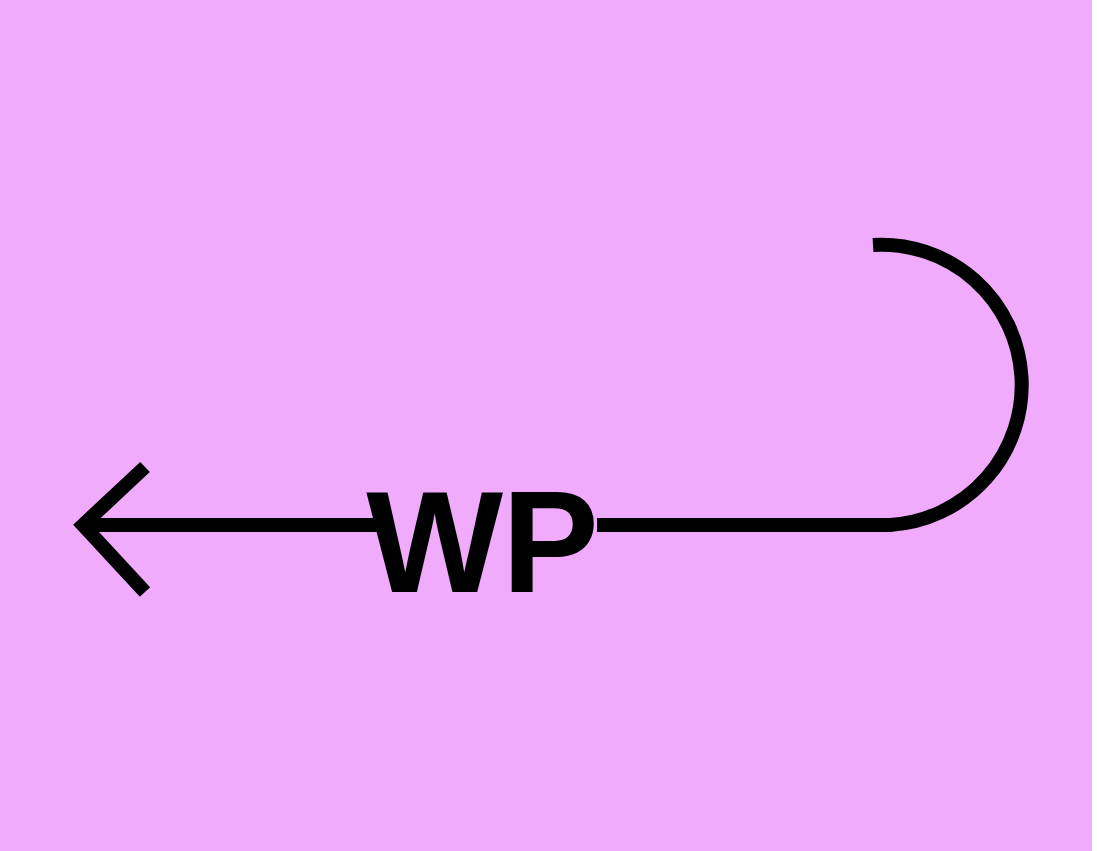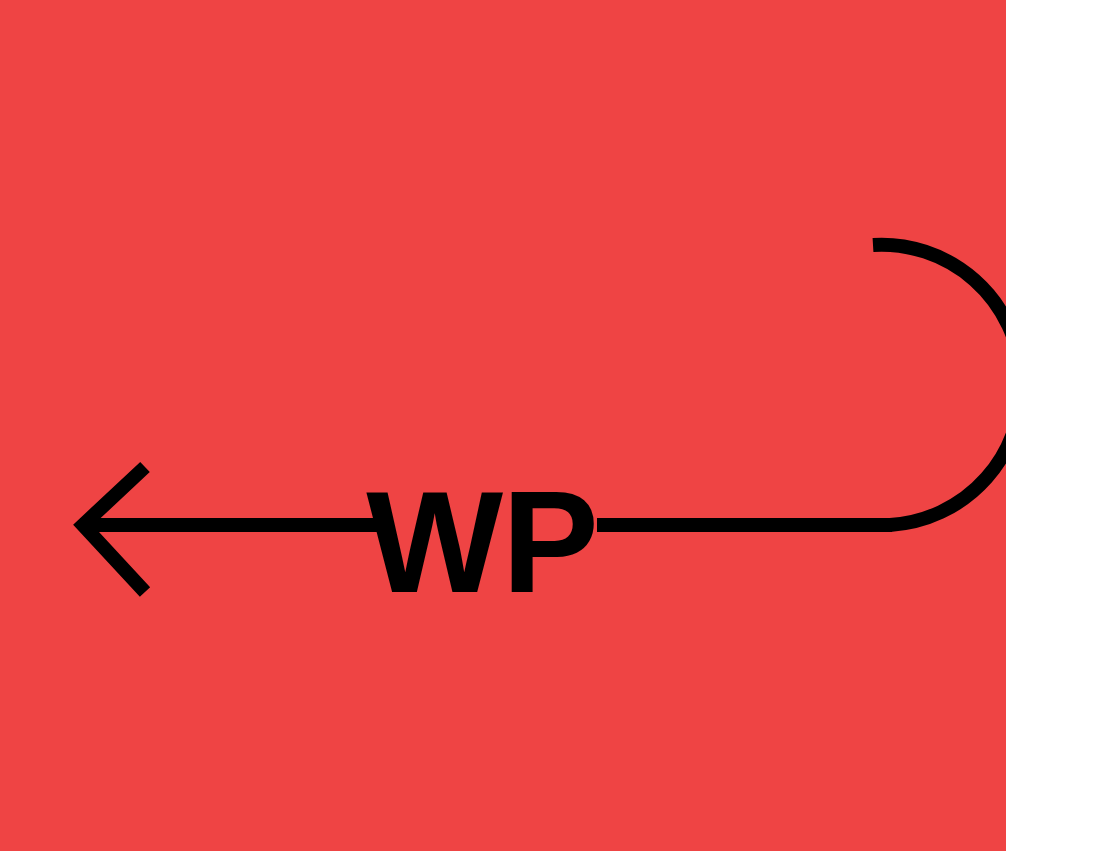--- a/index.html
+++ b/index.html
@@ -28,21 +28,21 @@
   }
   .edge-label {
     font-family: "Liberation Sans", sans-serif;
     font-weight: bold;
     letter-spacing: -1px;
   }
 </style>
 </head>
 <body>
 
-<div id="canvas" style="width: 1006px; height: 851px; background: #ef4444;">
+<div id="canvas" style="width: 1092px; height: 851px; background: #f0abfc;">
 
   <svg id="diagram-svg" viewBox="0 0 1099 851" xmlns="http://www.w3.org/2000/svg" style="width: 1099px; height: 851px;">
 
     <path id="hook-path" fill="none" stroke="#000000" stroke-width="14" stroke-linecap="butt" stroke-linejoin="miter" d="M 873 245 A 140 140 0 0 1 890 525"></path>
 
     <line id="shaft-right" x1="597" y1="525" x2="892" y2="525" stroke="#000000" stroke-width="14" stroke-linecap="butt"></line>
 
     <line id="shaft-left" x1="80" y1="525" x2="377" y2="525" stroke="#000000" stroke-width="14" stroke-linecap="butt"></line>
 
     <polyline id="arrowhead" fill="none" stroke="#000000" stroke-width="14" stroke-linecap="butt" stroke-linejoin="miter" points="145,467 83,525 145,592"></polyline>

